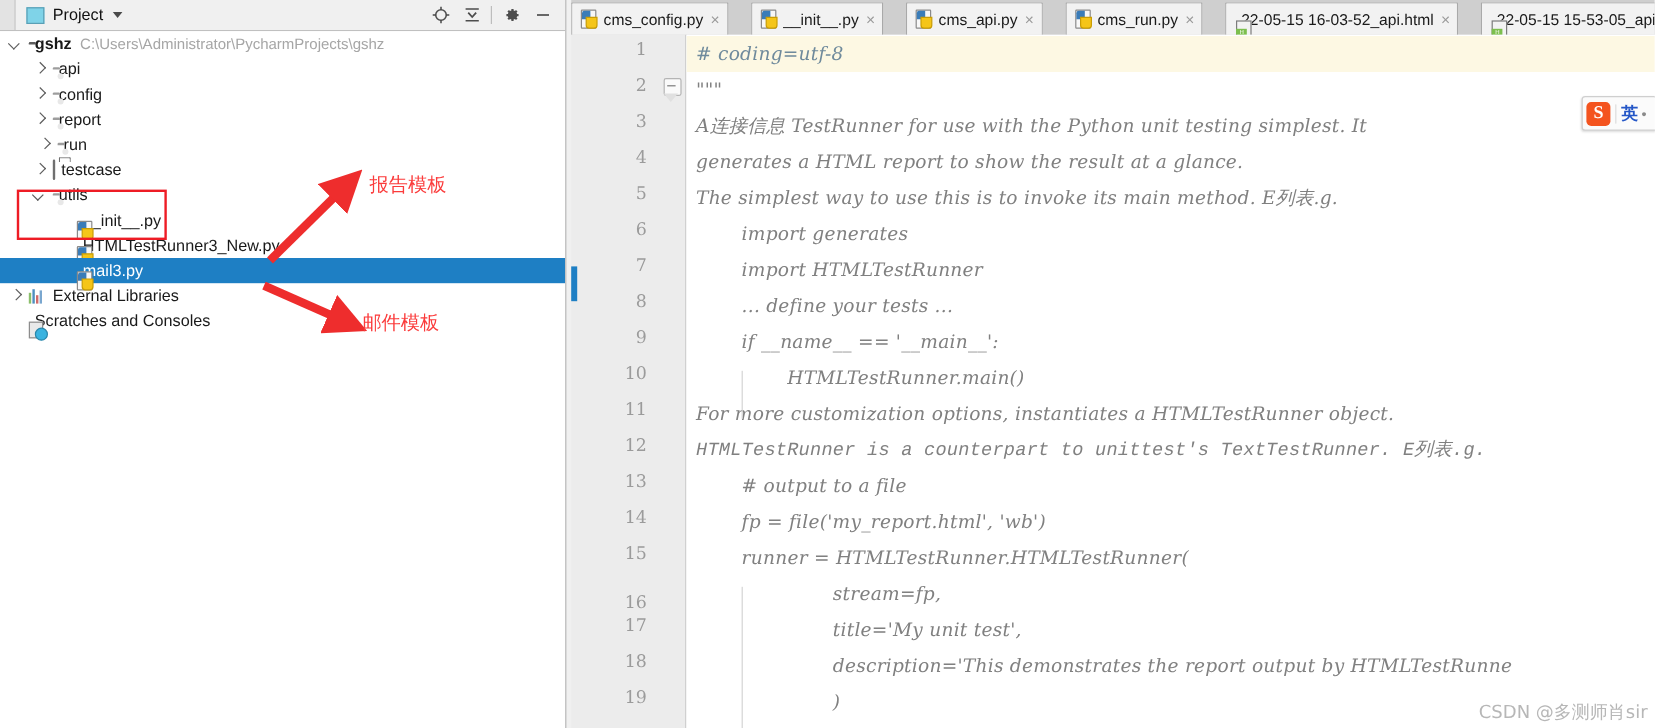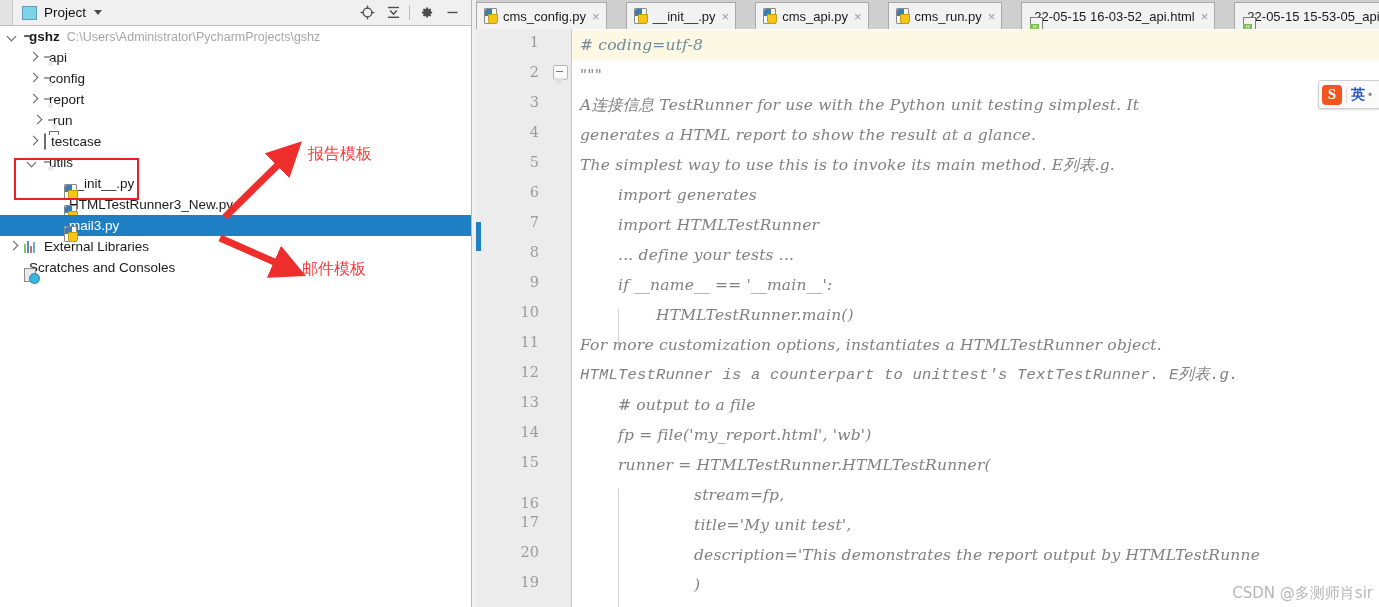--- a/index.html
+++ b/index.html
@@ -364,21 +364,21 @@
         <div class="lnum" style="top: 215px;">8</div>
         <div class="lnum" style="top: 245px;">9</div>
         <div class="lnum" style="top: 275px;">10</div>
         <div class="lnum" style="top: 305px;">11</div>
         <div class="lnum" style="top: 335px;">12</div>
         <div class="lnum" style="top: 365px;">13</div>
         <div class="lnum" style="top: 395px;">14</div>
         <div class="lnum" style="top: 425px;">15</div>
         <div class="lnum" style="top: 455px; margin-top: 11px;">16</div>
         <div class="lnum" style="top: 485px;">17</div>
-        <div class="lnum" style="top: 515px;">20</div>
+        <div class="lnum" style="top: 515px;">18</div>
         <div class="lnum" style="top: 545px;">19</div>
       </div>
     <div id="fold-col">
         <div class="fold-marker" style="left: 1px; top: 36px;"></div>
         <div class="fold-tip" style="left: 1px; top: 49px;"></div>
       </div>
     <div id="change-marker"></div>
 
     <div id="code">
         <div class="hl-line" style="top: 1px;"></div>

